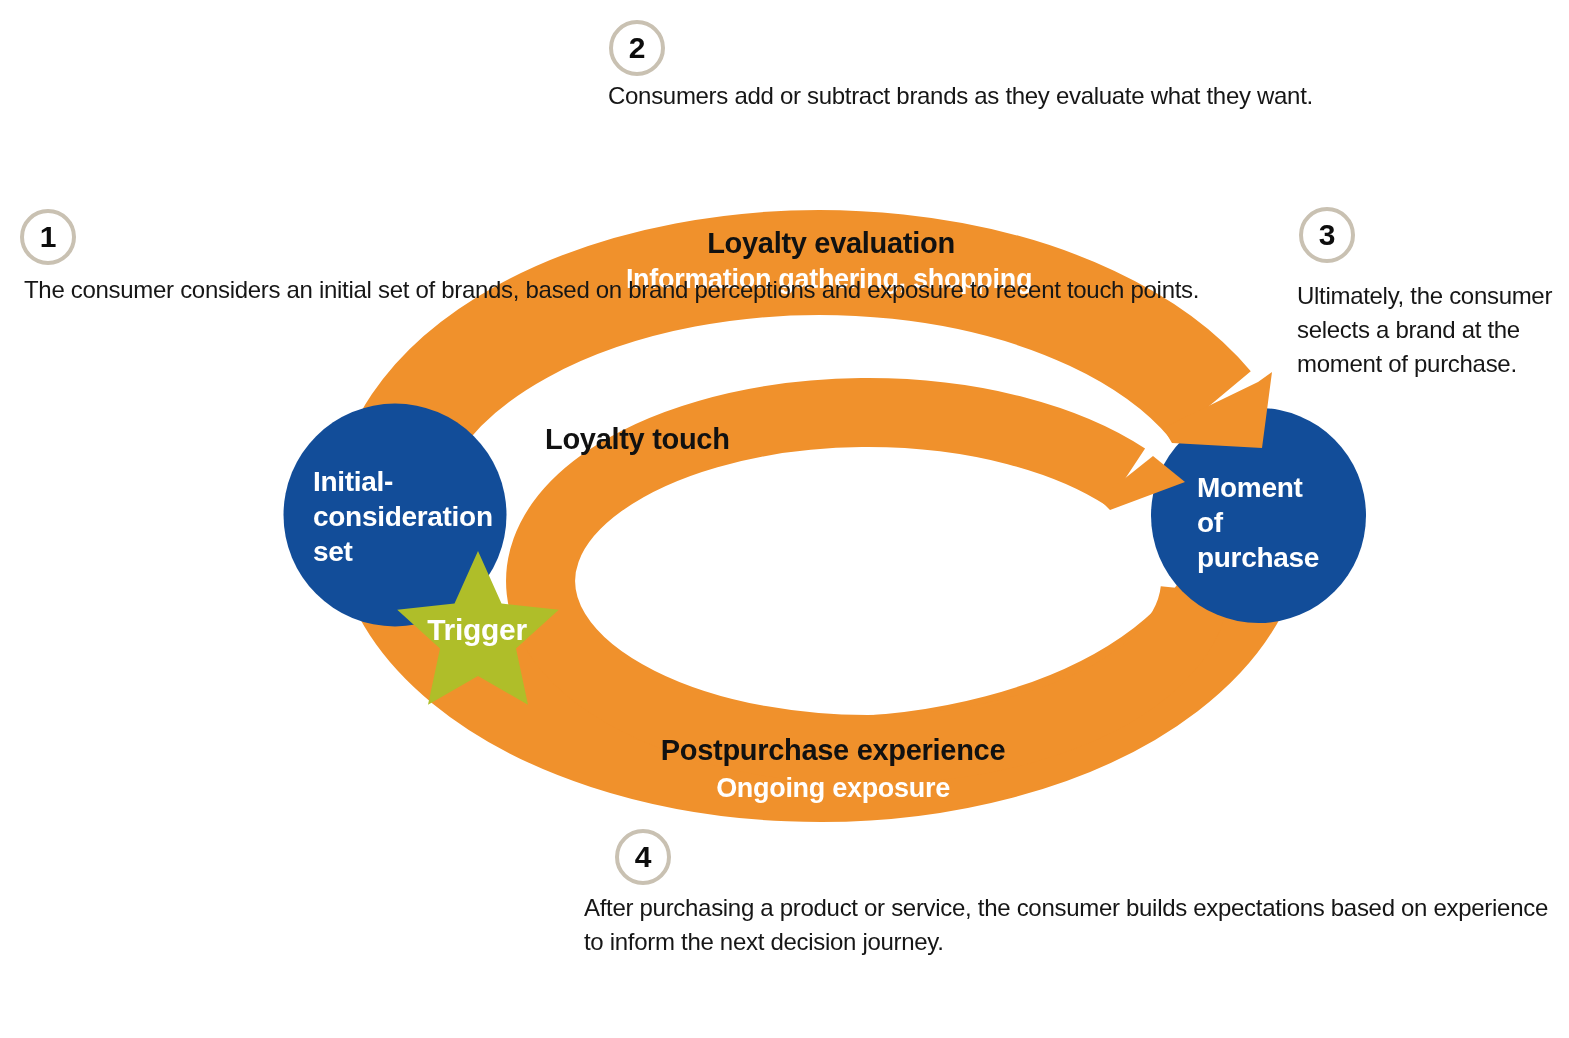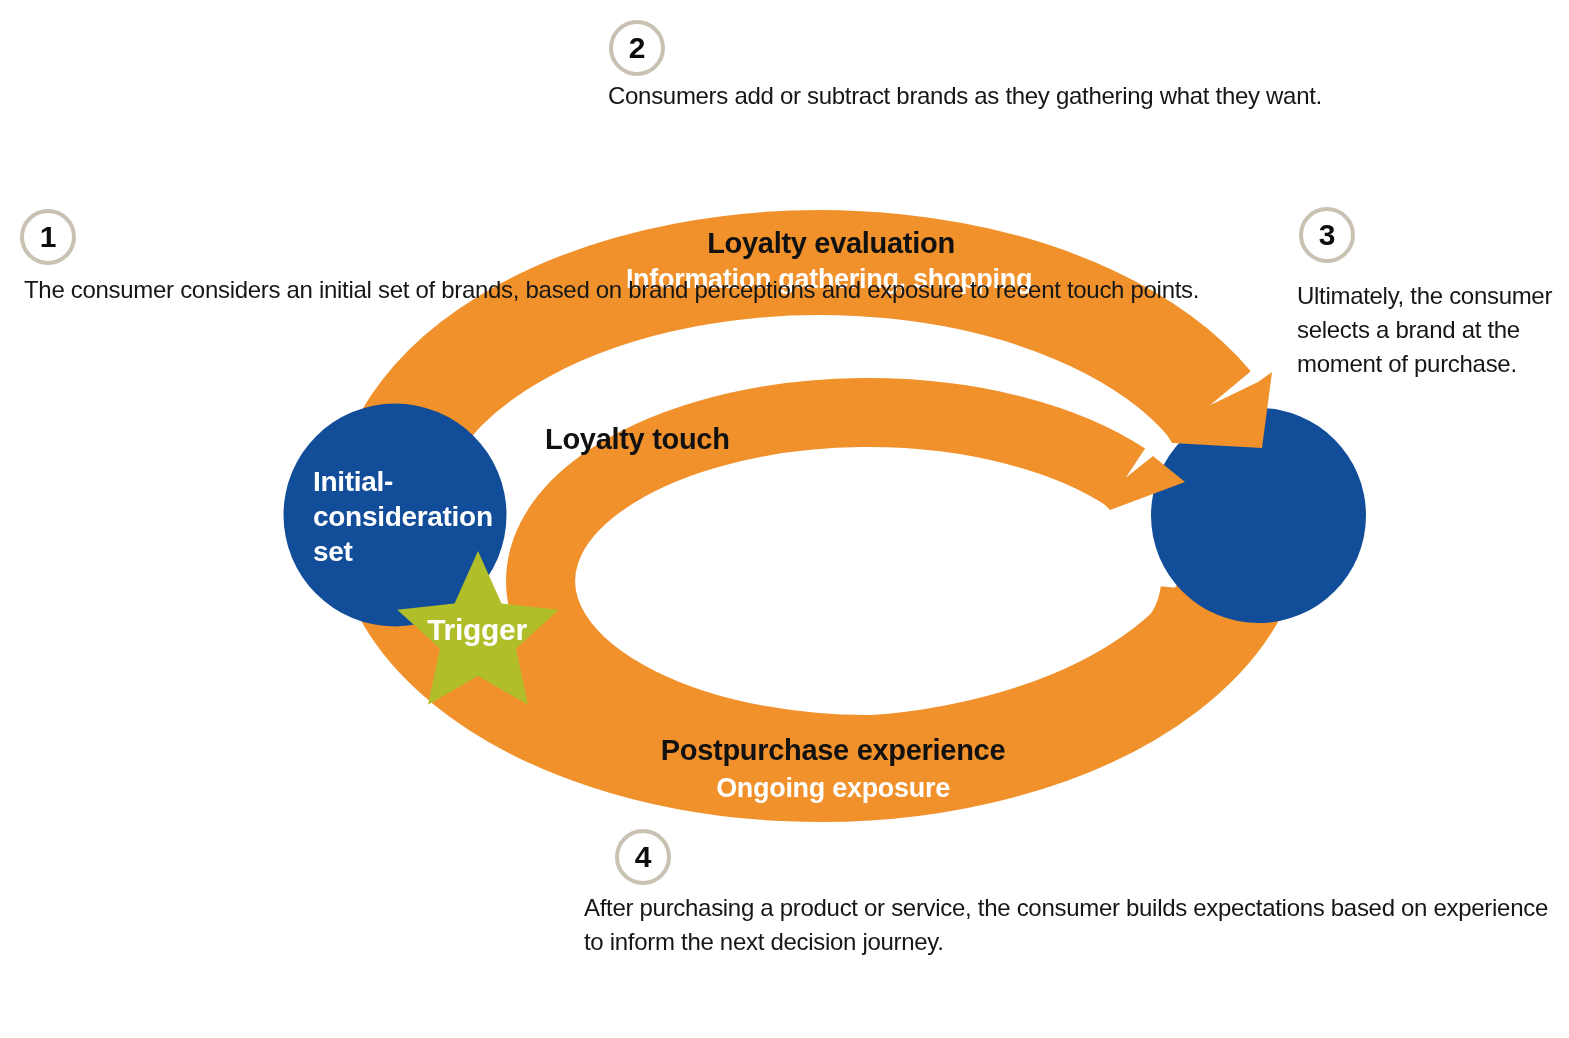--- a/index.html
+++ b/index.html
@@ -41,34 +41,37 @@
   </svg>
 
   <div class="label centered band-title" style="left:831px;top:243px;">Loyalty evaluation</div>
   <div class="label centered band-sub" style="left:829px;top:279px;">Information gathering, shopping</div>
   <div class="label loyalty" style="left:545px;top:423px;">Loyalty touch</div>
   <div class="label centered band-title" style="left:833px;top:750px;">Postpurchase experience</div>
   <div class="label centered band-sub" style="left:833px;top:788px;">Ongoing exposure</div>
   <div class="label circle-label" style="left:313px;top:464px;">Initial-
 consideration
 set</div>
+  <div class="label circle-label" style="left:1197px;top:470px;">Moment
+of
+purchase</div>
   <div class="label centered trigger-label" style="left:477px;top:630px;">Trigger</div>
 
   <div class="badge" style="left:48px;top:237px;">1</div>
   <div class="badge" style="left:637px;top:48px;">2</div>
   <div class="badge" style="left:1327px;top:235px;">3</div>
   <div class="badge" style="left:643px;top:857px;">4</div>
 
   <div class="note" style="left:24px;top:273px;">The consumer considers
 an initial set of brands,
 based on brand perceptions
 and exposure to recent
 touch points.</div>
   <div class="note" style="left:608px;top:79px;">Consumers add or subtract
-brands as they gathering what
+brands as they evaluate what
 they want.</div>
   <div class="note" style="left:1297px;top:279px;">Ultimately, the consumer
 selects a brand at
 the moment of purchase.</div>
   <div class="note" style="left:584px;top:891px;">After purchasing a product or service,
 the consumer builds expectations
 based on experience to inform the next
 decision journey.</div>
 
 </div>

